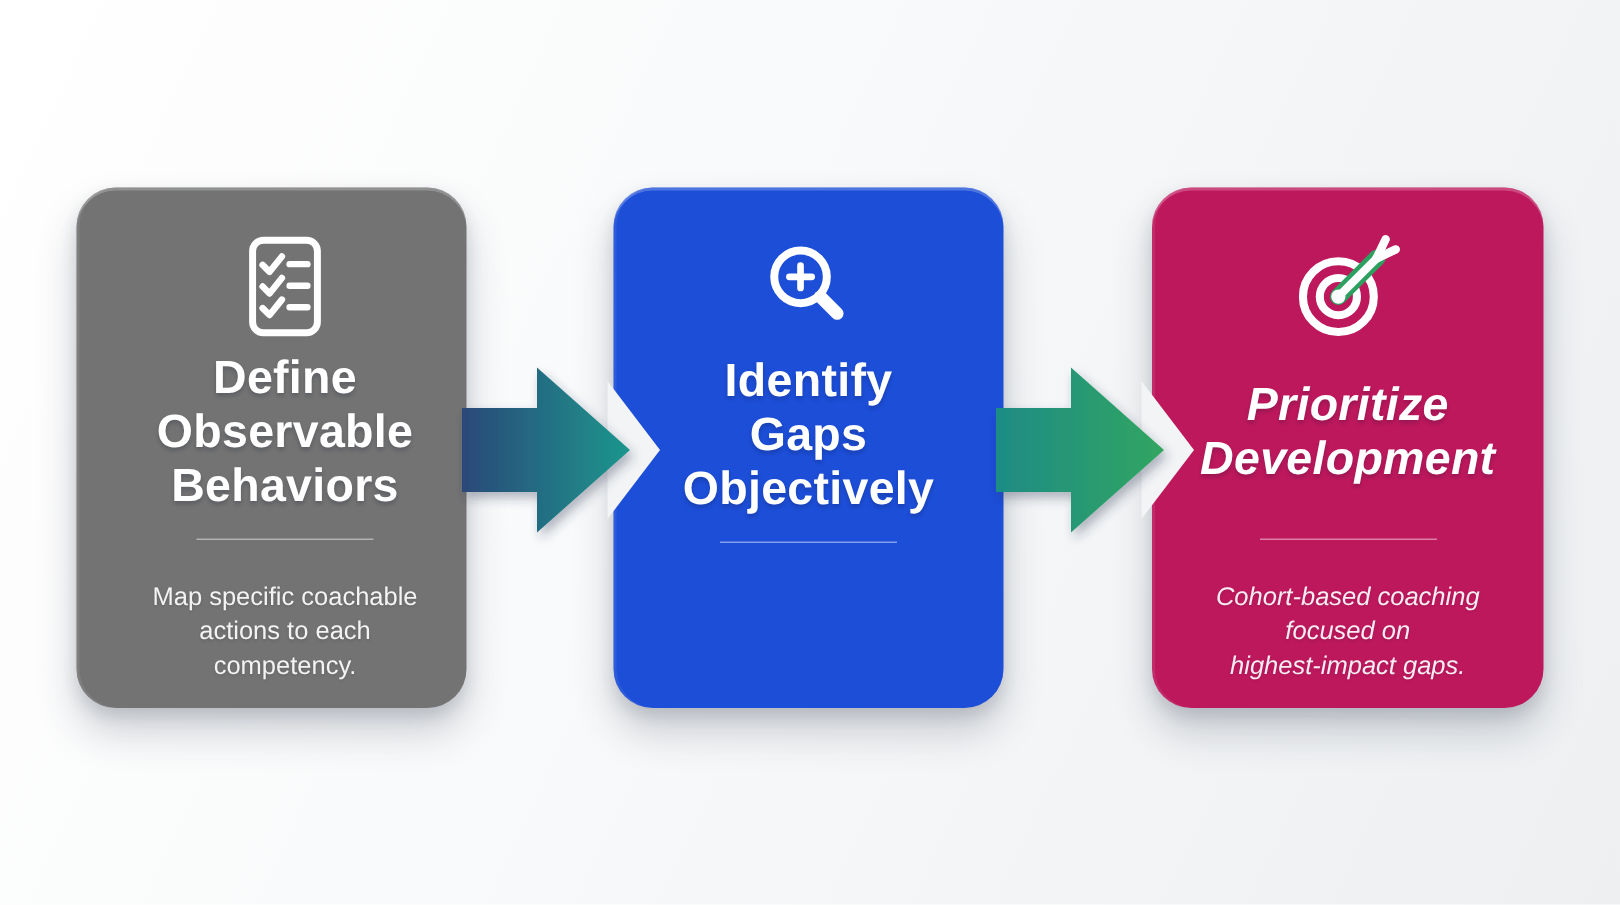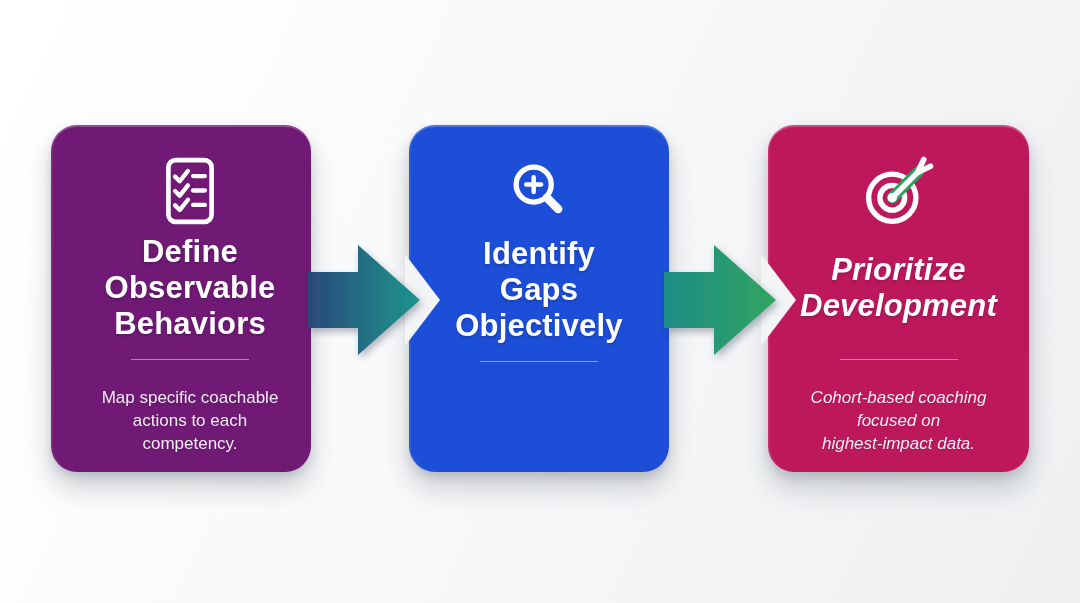--- a/index.html
+++ b/index.html
@@ -38,21 +38,21 @@
 
   .connector{position:absolute;top:232px;width:150px;height:134px;overflow:visible;z-index:5;}
   .connector-1{left:296px;}
   .connector-2{left:652px;}
 </style>
 </head>
 <body>
 
 <div class="stage">
 
-  <section class="card card-1" style="background: #701a75; color: rgb(255, 255, 255); padding-left: 36px;">
+  <section class="card card-1" style="background: #737373; color: rgb(255, 255, 255); padding-left: 36px;">
     <div class="icon-wrap">
       <svg width="58" height="72" viewBox="0 0 56 70" fill="none" stroke="#ffffff" stroke-linecap="round" stroke-linejoin="round">
         <rect x="7" y="5" width="42" height="60" rx="7" stroke-width="4.5"></rect>
         <path d="M13.5 21 L18 25.5 L26 15.5" stroke-width="4.2"></path>
         <path d="M31 20.5 H42.5" stroke-width="4.2"></path>
         <path d="M13.5 35 L18 39.5 L26 29.5" stroke-width="4.2"></path>
         <path d="M31 34.5 H42.5" stroke-width="4.2"></path>
         <path d="M13.5 49 L18 53.5 L26 43.5" stroke-width="4.2"></path>
         <path d="M31 48.5 H42.5" stroke-width="4.2"></path>
       </svg>
@@ -91,21 +91,21 @@
         <path d="M26 38 L49 15" stroke-width="4.8"></path>
         <path d="M48.5 15.5 L54 4" stroke-width="5"></path>
         <path d="M48.5 15.5 L60 10" stroke-width="5"></path>
       </svg>
     </div>
     <h2 class="title">Prioritize
 Development</h2>
     <div class="divider"></div>
     <p class="desc">Cohort-based coaching
 focused on
-highest-impact data.</p>
+highest-impact gaps.</p>
   </section>
 
   <svg class="connector connector-1" viewBox="0 0 150 134">
     <defs>
       <linearGradient id="grad1" x1="0" y1="0" x2="1" y2="0">
         <stop offset="0" stop-color="#2a4979"></stop>
         <stop offset="1" stop-color="#1d968d"></stop>
       </linearGradient>
       <filter id="arrowShadow" x="-30%" y="-30%" width="160%" height="160%">
         <feDropShadow dx="2.5" dy="4" stdDeviation="3.5" flood-color="#2a3550" flood-opacity="0.35"></feDropShadow>

